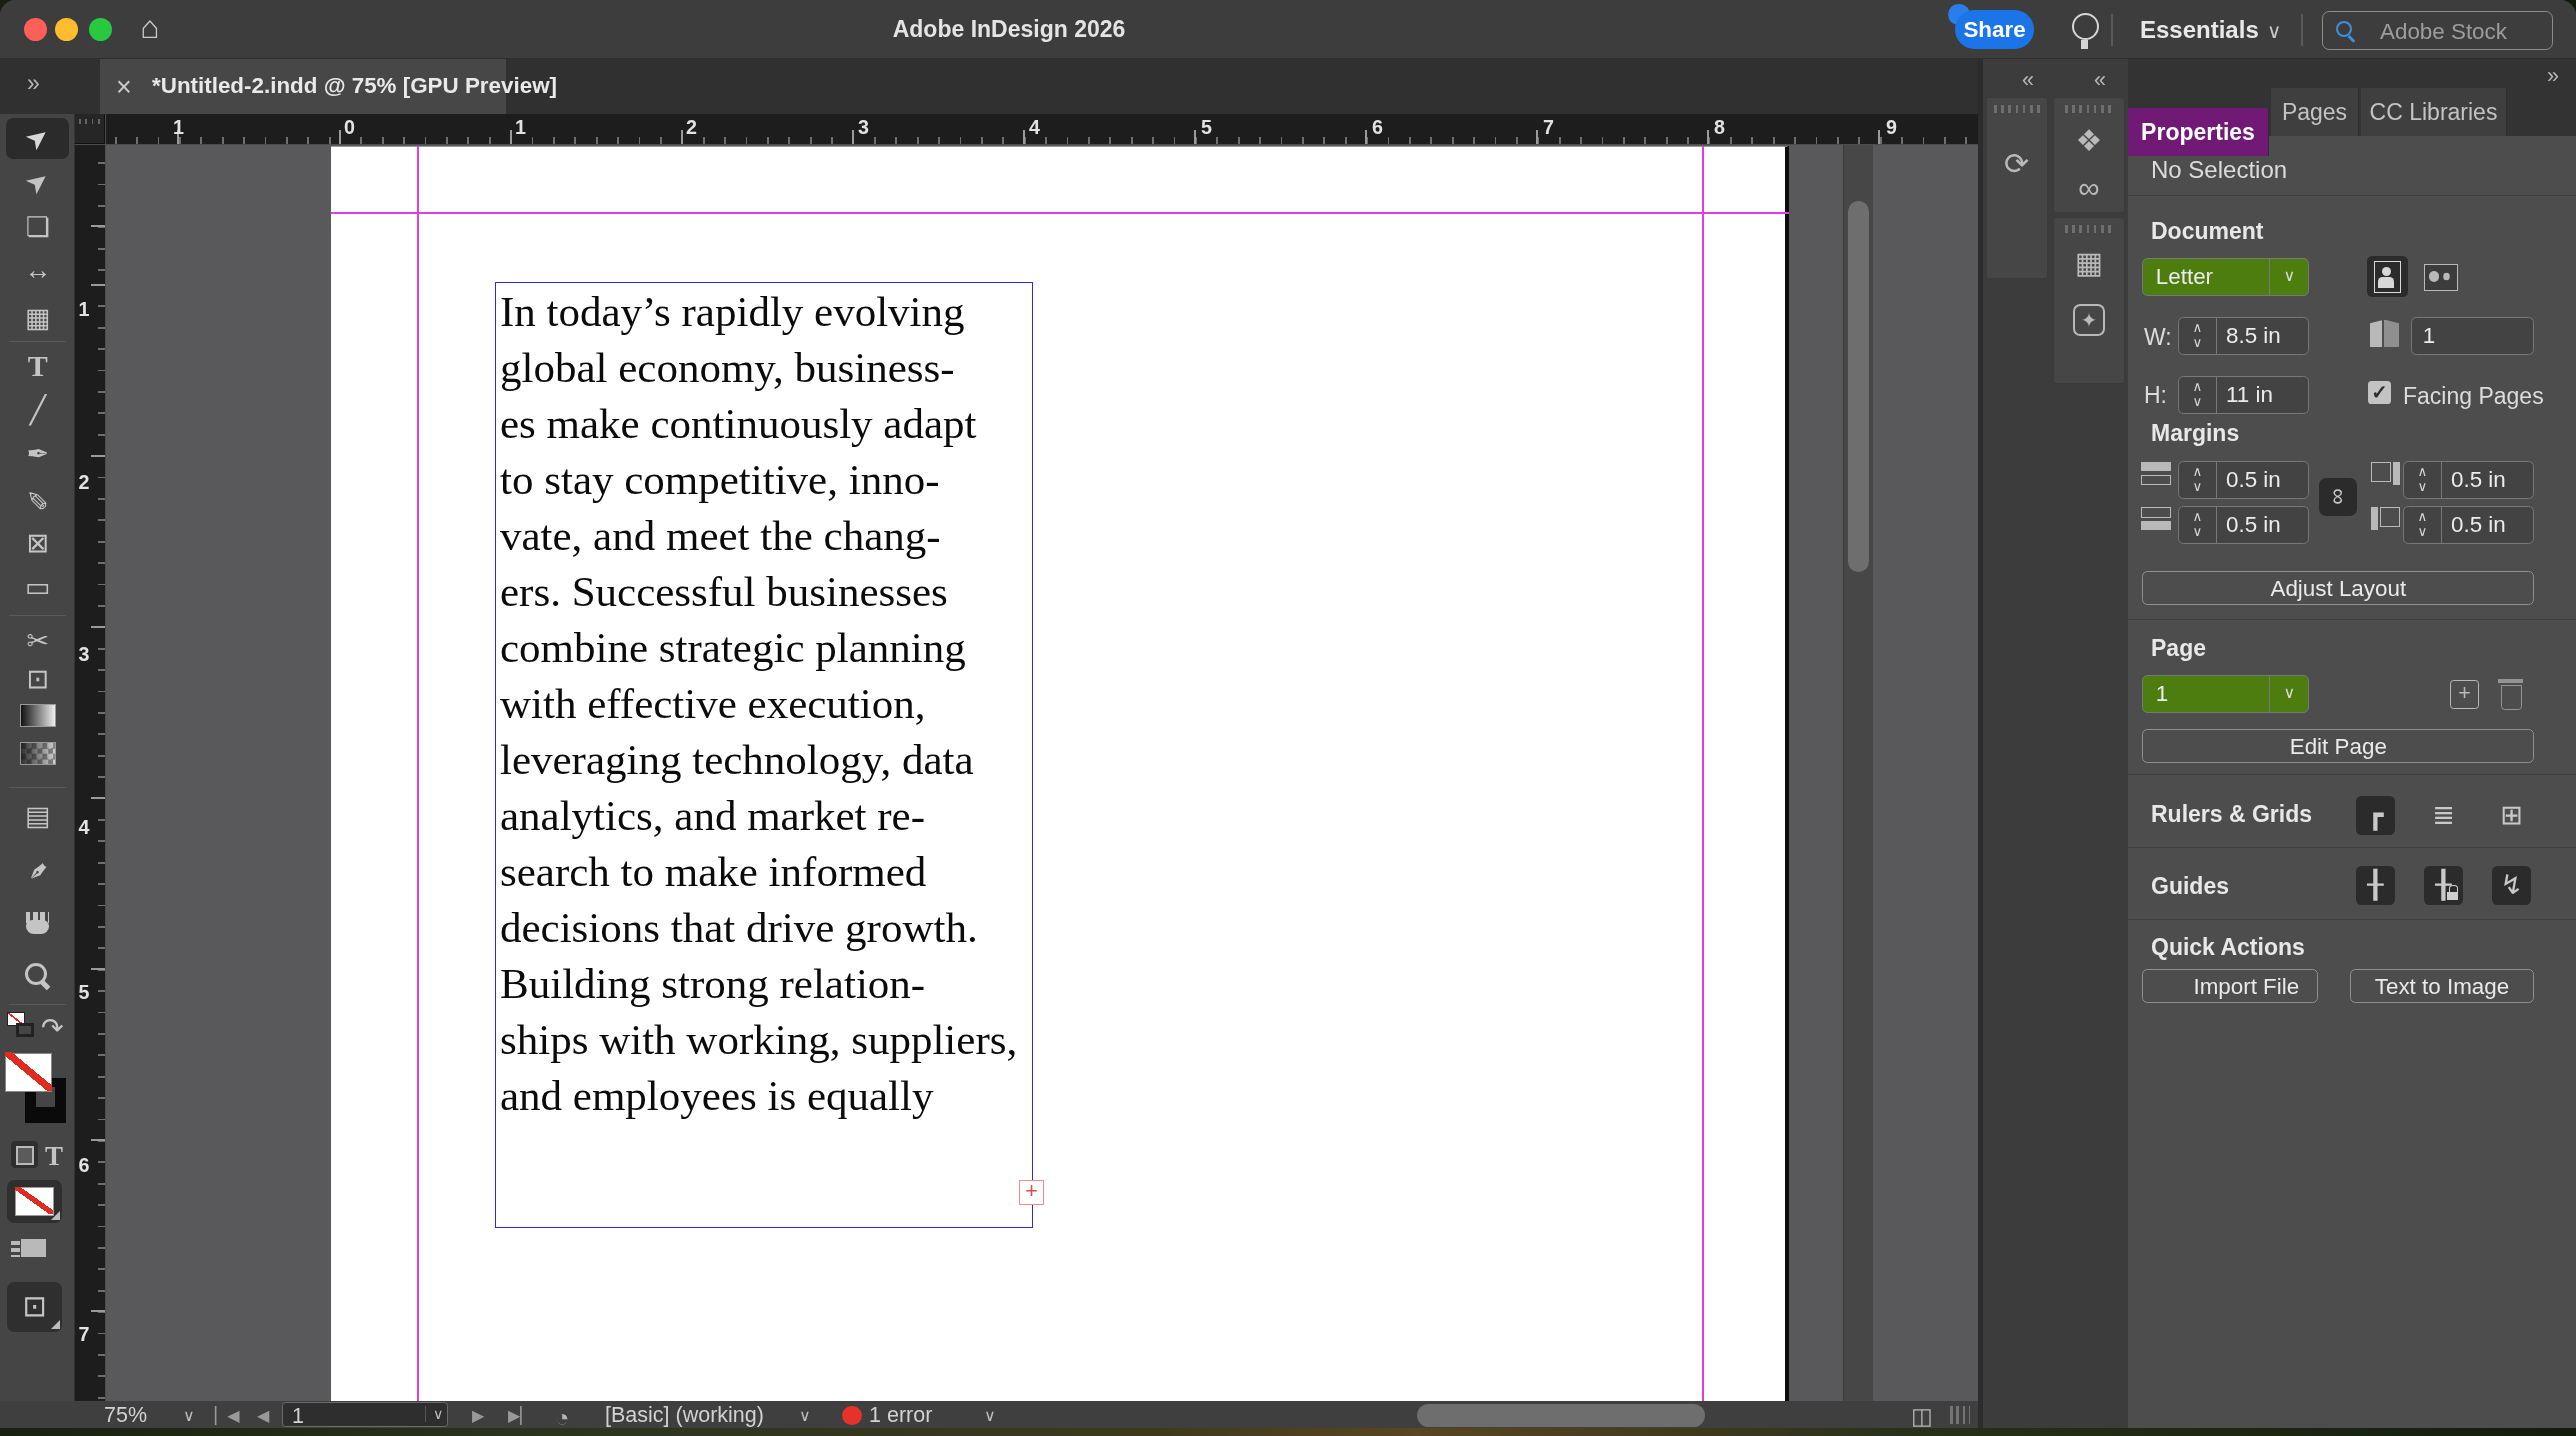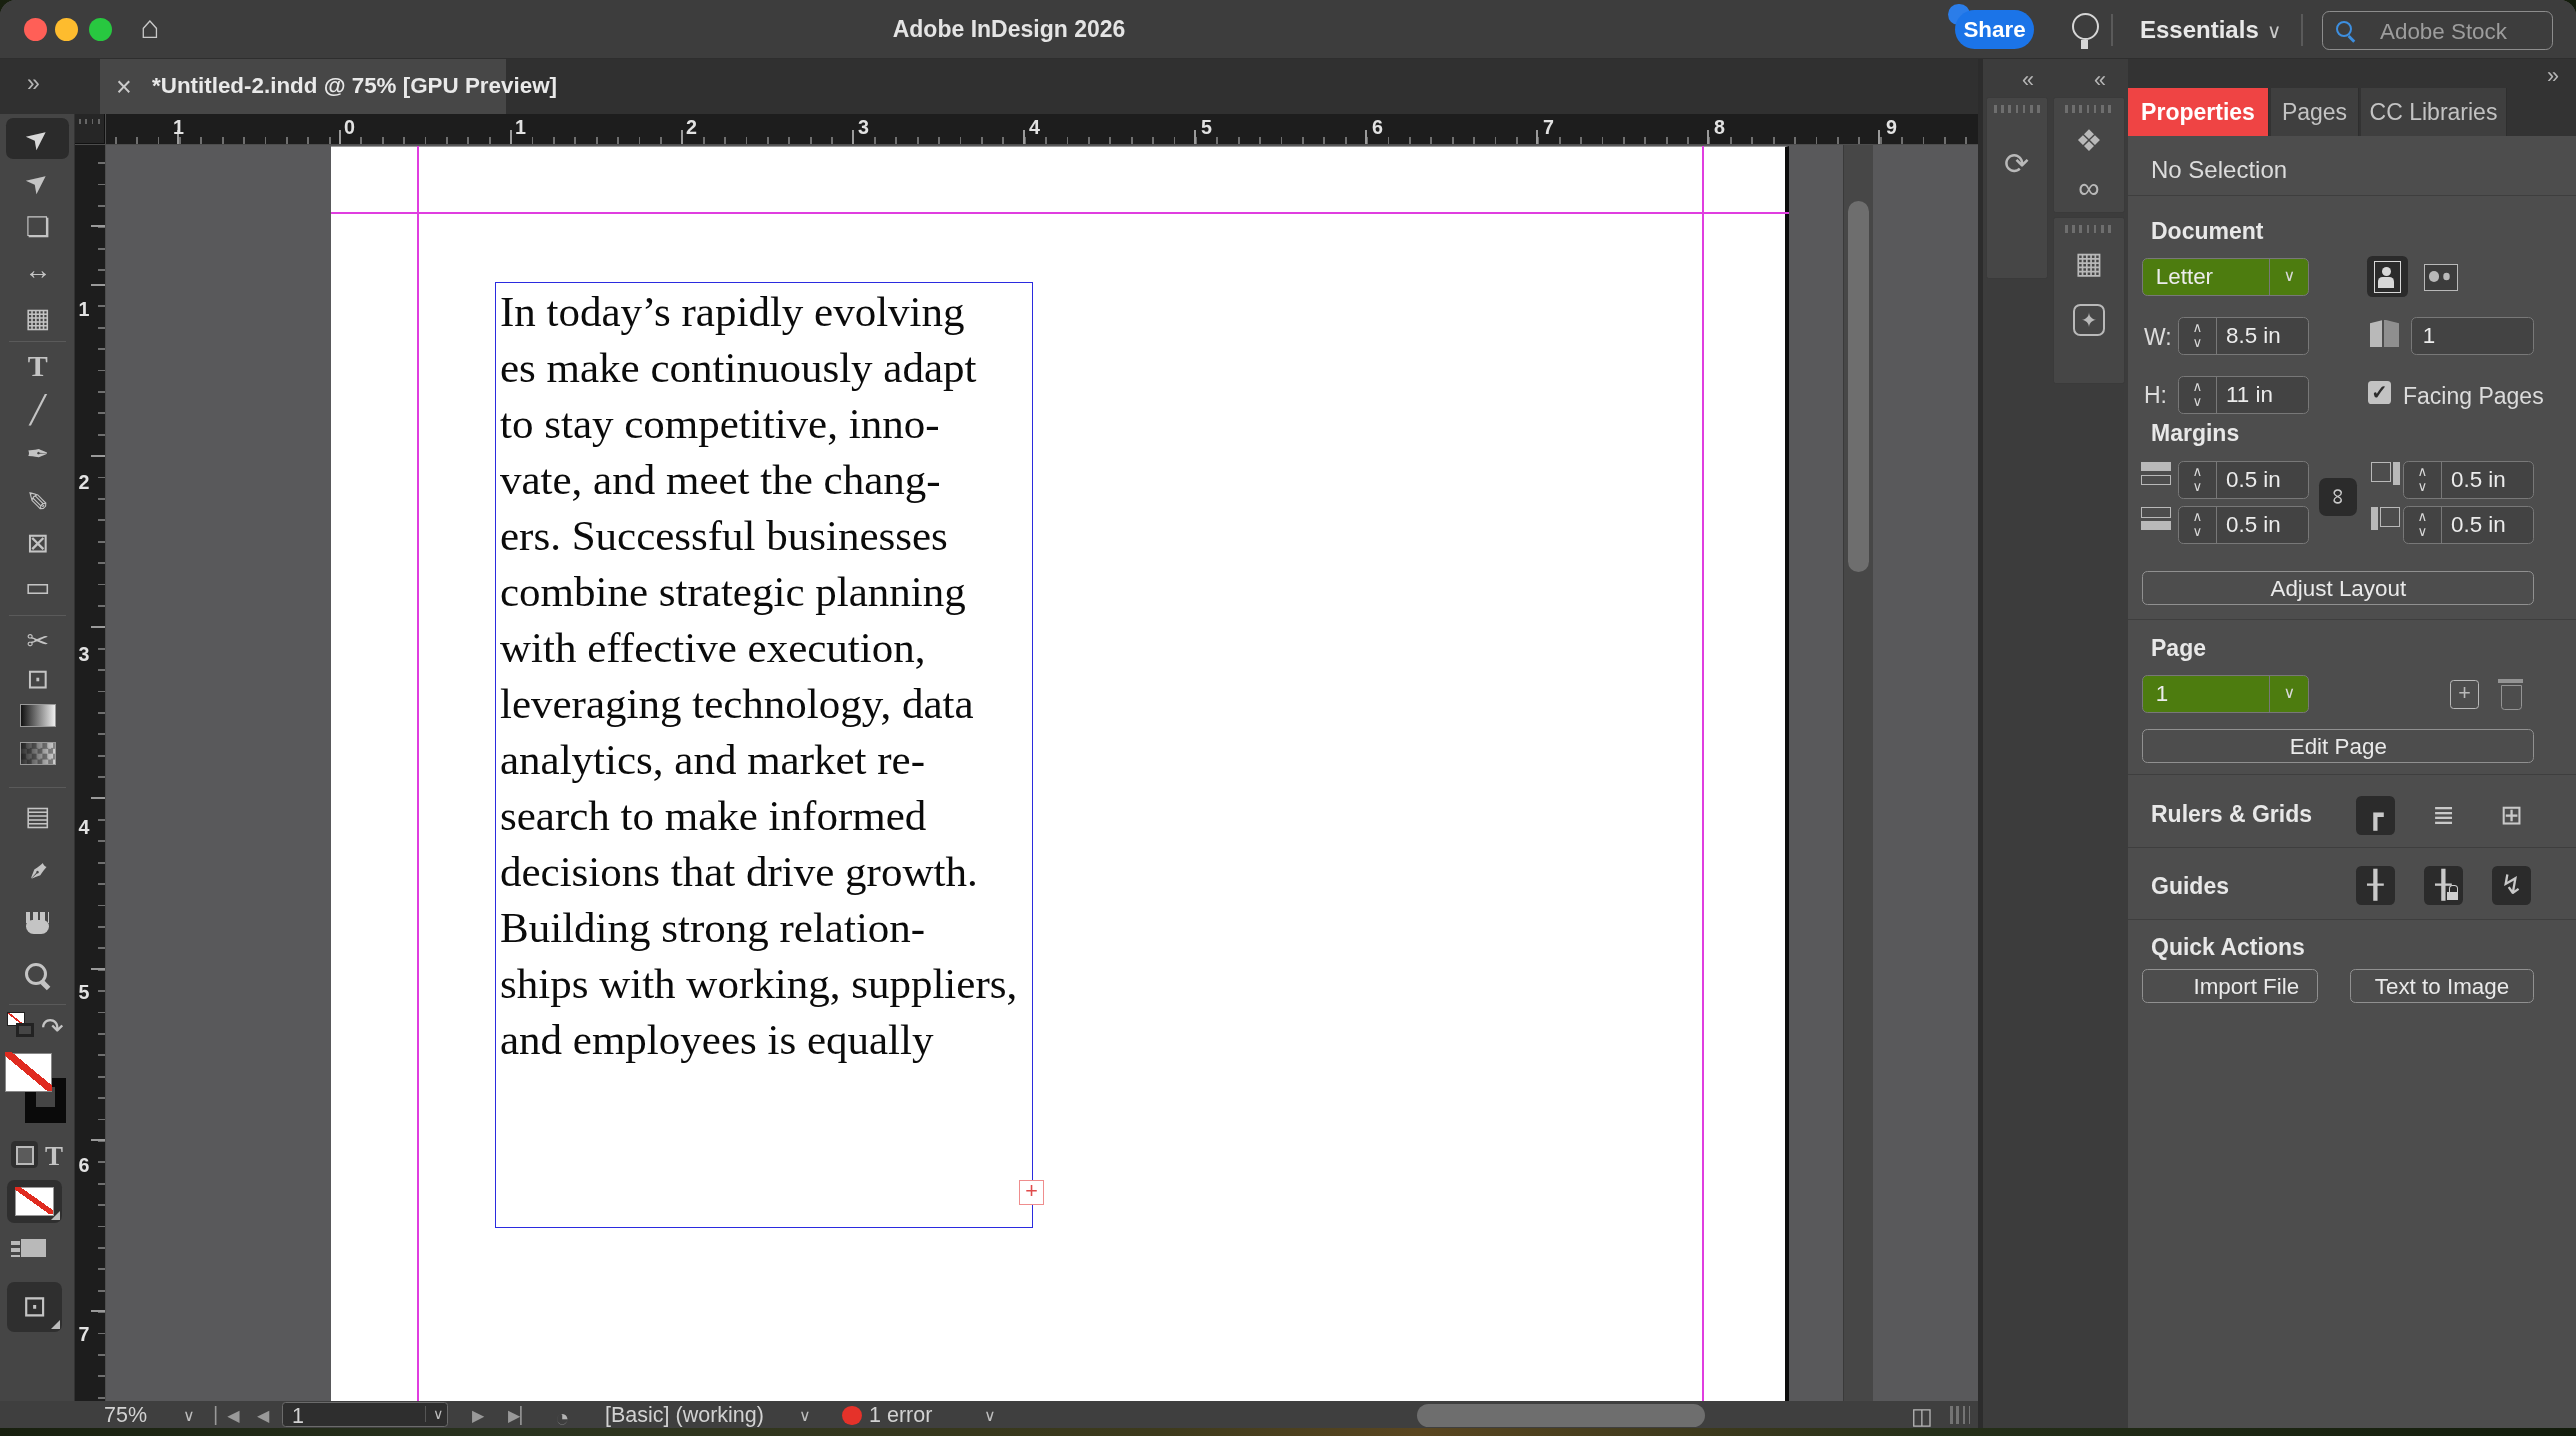--- a/index.html
+++ b/index.html
@@ -117,21 +117,21 @@
   .dock .collapse { position:absolute; color:#b5b5b5; font-size:21.5px; letter-spacing:-2.7px; }
   .dock-box { position:absolute; background:#464646; border:0.9px solid #3a3a3a; border-radius:2.7px; }
   .dock-icon { position:absolute; width:100%; text-align:center; color:#b9b9b9; font-size:30px; }
   .ff-box { position:absolute; left:50%; transform:translateX(-50%); width:32px; height:32px; border:2.7px solid #b9b9b9; border-radius:7.2px; color:#b9b9b9; font-size:19.7px; text-align:center; line-height:29px; }
 
   
   .props { position:absolute; left:2128px; top:59px; width:448px; height:1369px; background:#4d4d4d; }
   .props-tabsbar { position:absolute; left:0; top:0; width:448px; height:77px; background:#333333; }
   .panel-collapse { position:absolute; left:419px; top:5.4px; color:#b5b5b5; font-size:21.5px; letter-spacing:-2.7px; }
   .ptab { position:absolute; top:29px; height:48px; text-align:center; font-size:23px; color:#c3c3c3; background:#3f3f3f; line-height:48px; border-right:0.9px solid #2e2e2e; }
-  .ptab.active { background:#ef4444; color:#fff; font-weight:bold; }
+  .ptab.active { background:#701a75; color:#fff; font-weight:bold;margin-top:20px; }
   .sec-label { position:absolute; color:#e8e8e8; font-size:23px; font-weight:bold; }
   .plain-label { position:absolute; color:#dcdcdc; font-size:23px; }
   .divider { position:absolute; left:0; width:448px; height:0.9px; background:#3e3e3e; }
   .field { position:absolute; background:#434343; border:0.9px solid #787878; border-radius:5.4px; color:#ececec; font-size:22.4px; }
   .field .stepper { position:absolute; left:0; top:0; width:38px; height:100%; border-right:0.9px solid #787878; text-align:center; color:#d9d9d9; }
   .field .stepper span { display:block; font-size:13.4px; line-height:11.6px; margin-top:3.6px; }
   .field .val { position:absolute; left:47px; top:4.5px; white-space:nowrap; }
   .dropdown { position:absolute; background:#4d7c0f; border:0.9px solid #787878; border-radius:5.4px; color:#ececec; font-size:22.4px; }
   .dropdown .val { position:absolute; left:12.5px; top:4.5px; }
   .dropdown .dd { position:absolute; right:0; top:0; width:39px; height:100%; border-left:0.9px solid #787878; text-align:center; color:#d9d9d9; font-size:16px; padding-top:7.2px; }
@@ -302,20 +302,21 @@
     </div>
 
   <div class="canvas">
     <div class="page"></div>
     <div class="mguide" style="left:311px; top:0.9px; width:1.8px; height:1255px;"></div>
     <div class="mguide" style="left:1596px; top:0.9px; width:1.8px; height:1255px;"></div>
     <div class="mguide" style="left:225px; top:67px; width:1458px; height:1.8px;"></div>
     <div class="text-frame"></div>
     <div class="doc-text" id="doc-text">
         <div>In today’s rapidly evolving</div>
+        <div>global economy, business-</div>
         <div>es make continuously adapt</div>
         <div>to stay competitive, inno-</div>
         <div>vate, and meet the chang-</div>
         <div>ers. Successful businesses</div>
         <div>combine strategic planning</div>
         <div>with effective execution,</div>
         <div>leveraging technology, data</div>
         <div>analytics, and market re-</div>
         <div>search to make informed</div>
         <div>decisions that drive growth.</div>

